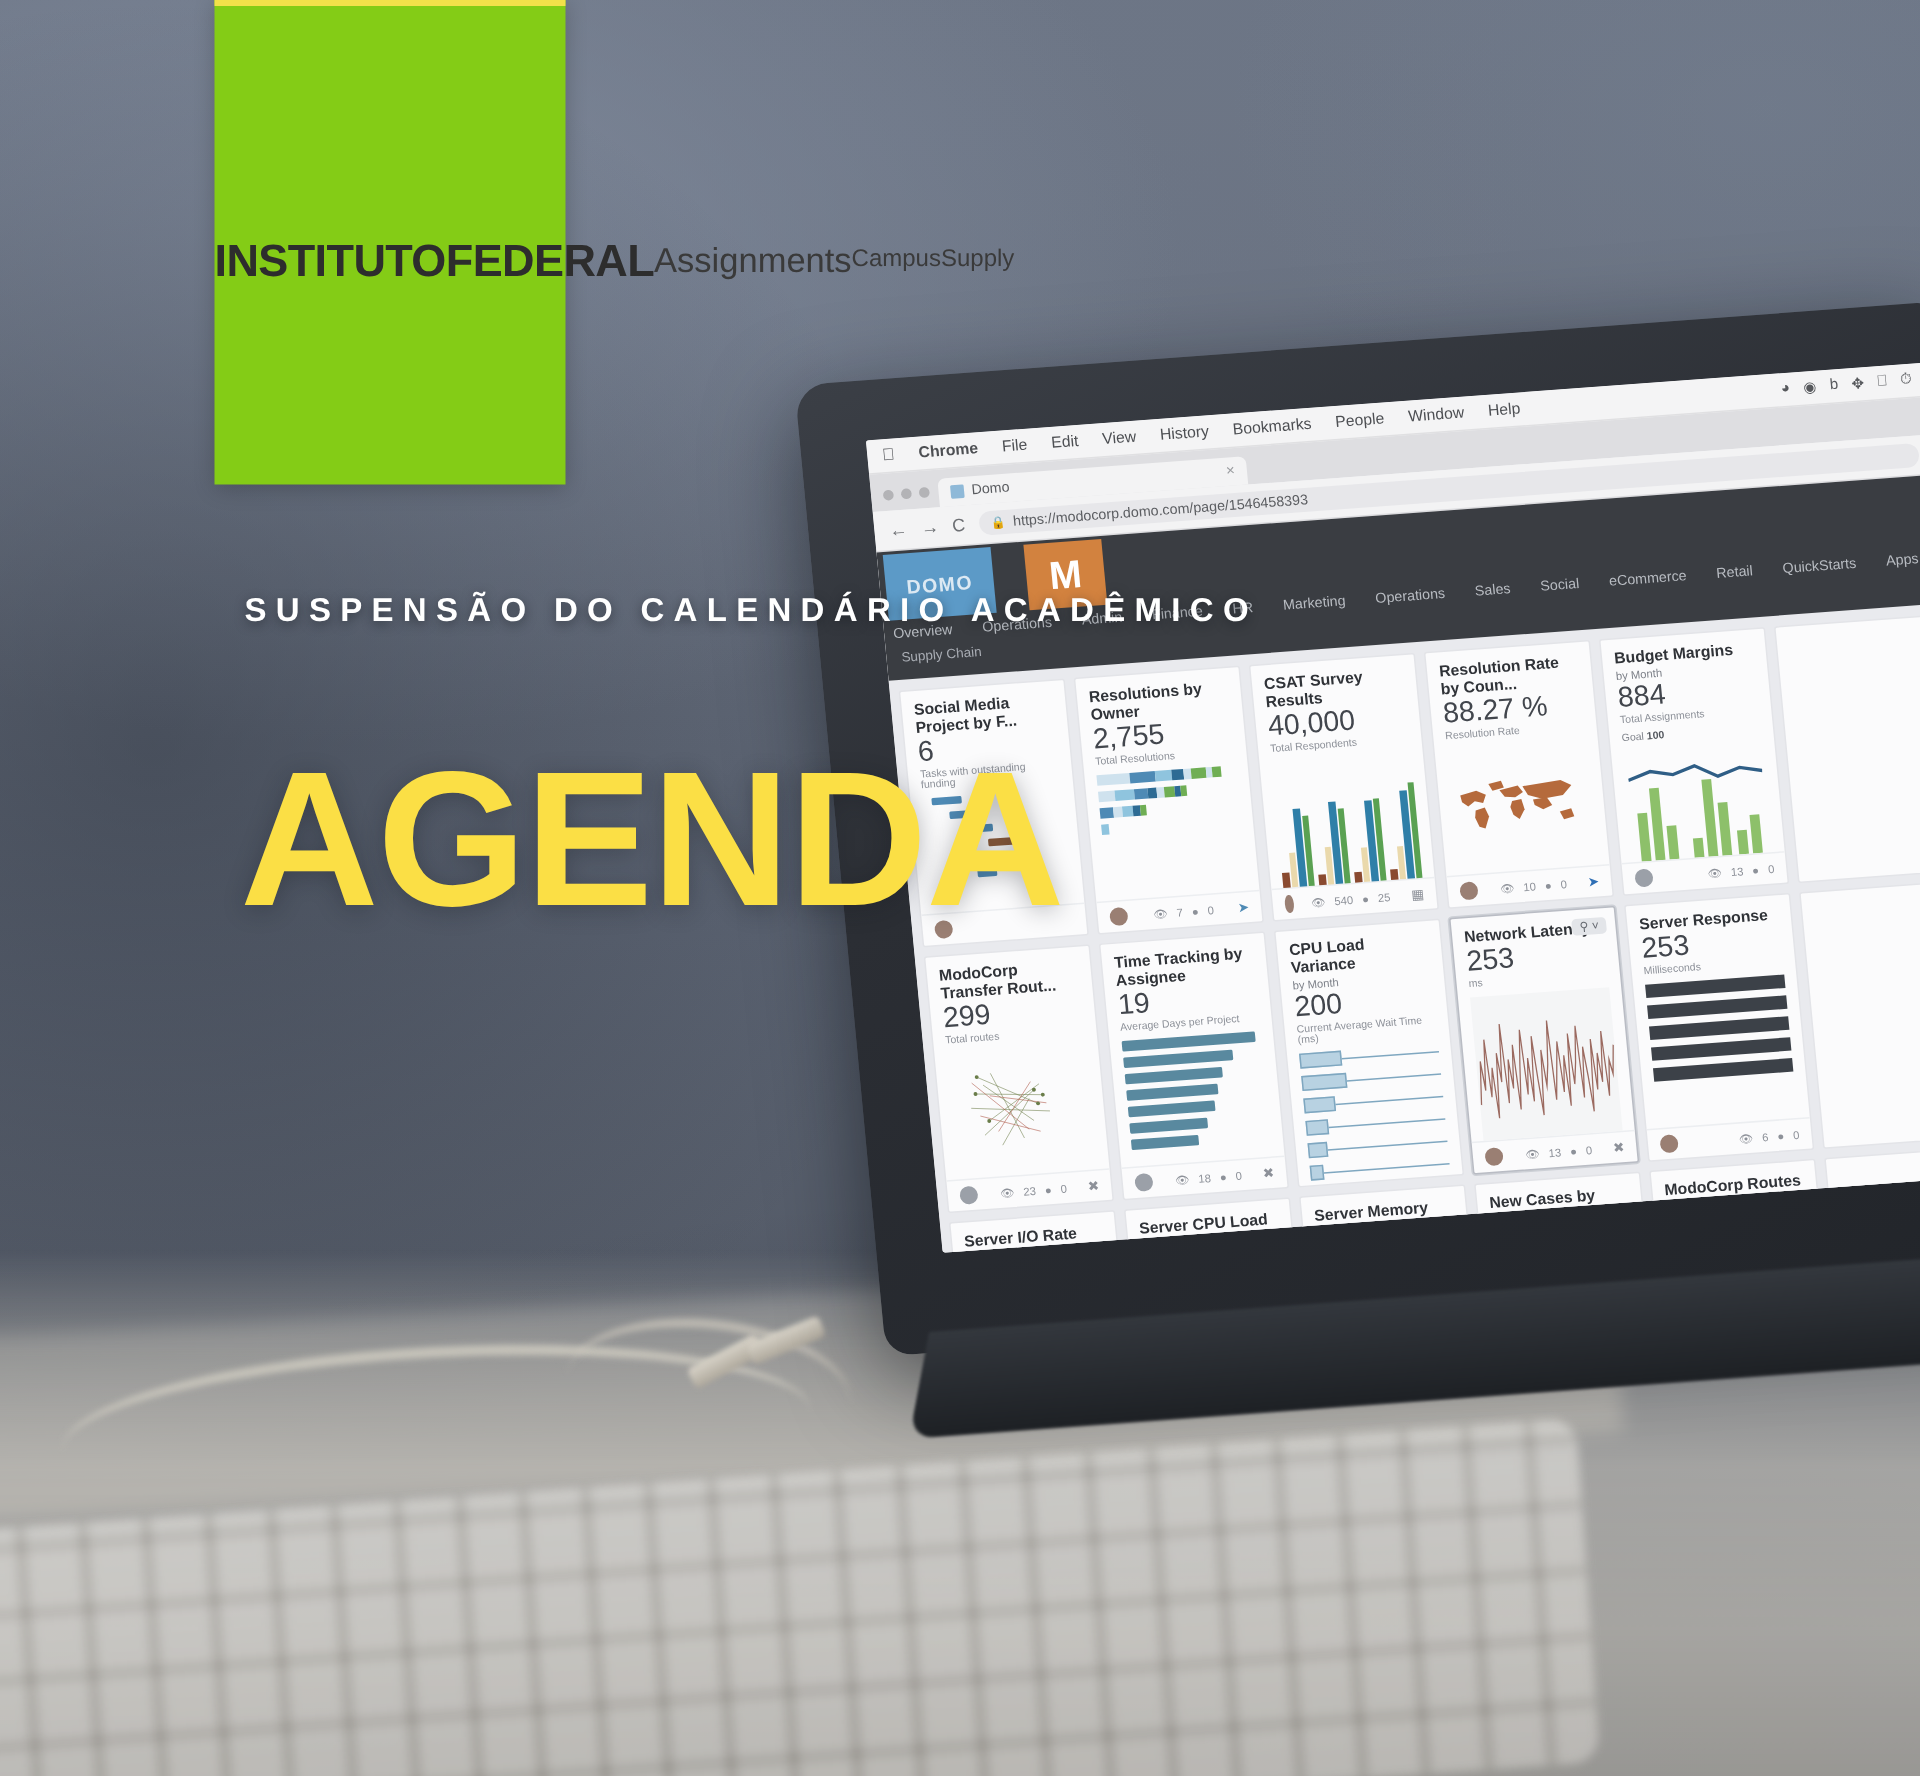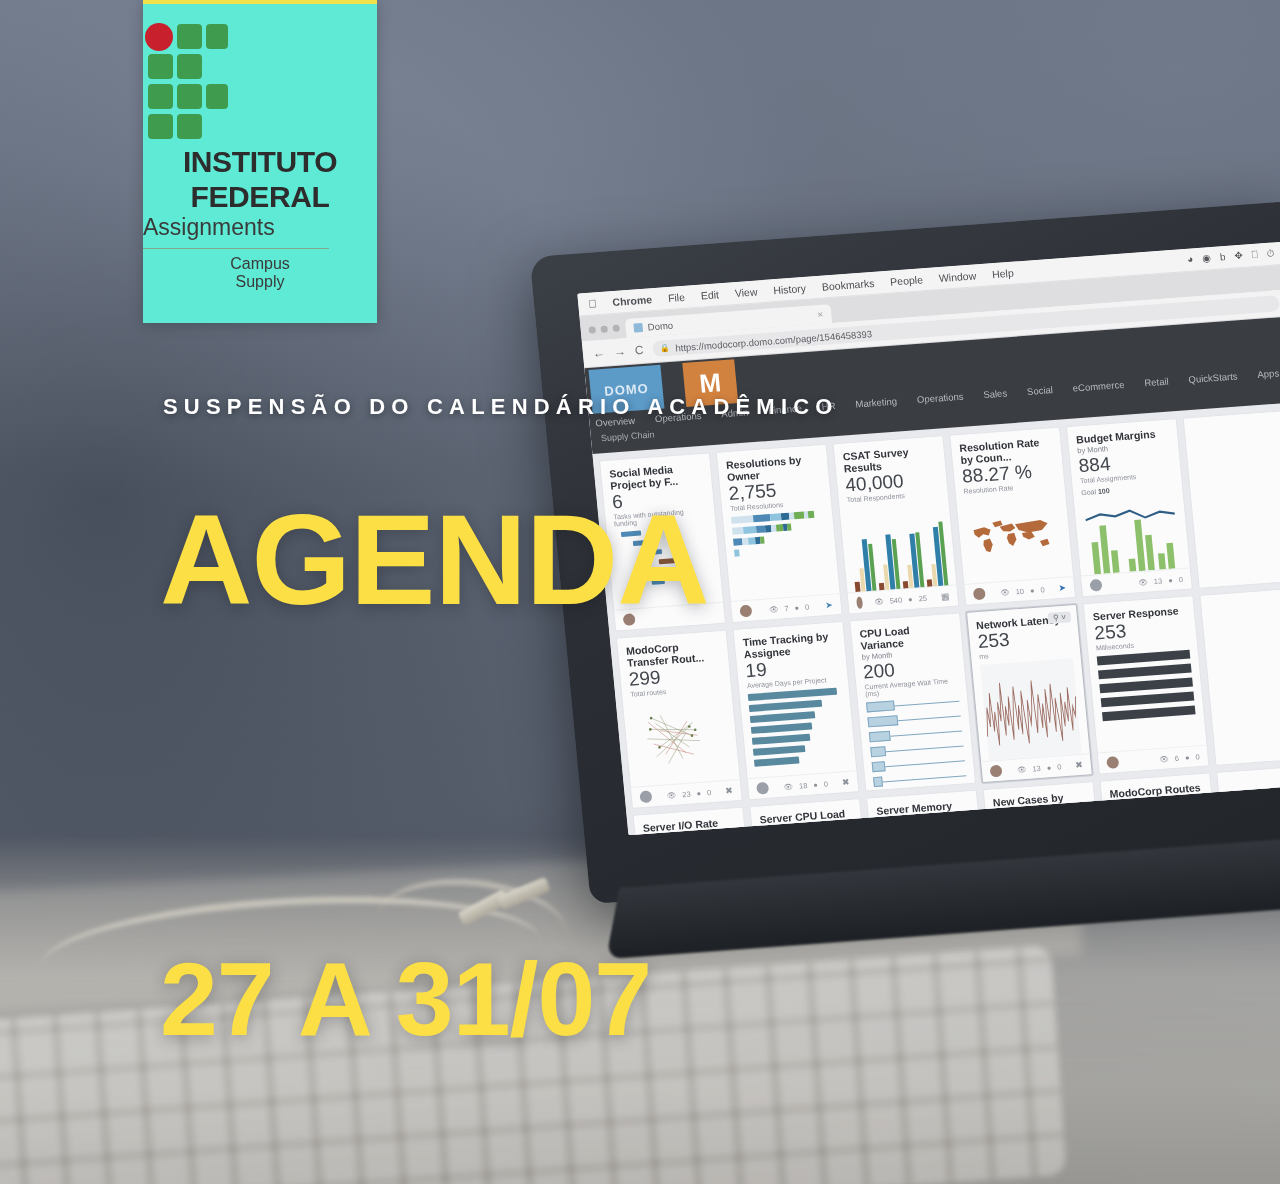--- a/index.html
+++ b/index.html
@@ -235,24 +235,24 @@
   .boxrow .bx { height: 8px; background: #b8d2e2; border: 1px solid #7fa7c0; }
   .boxrow .ln { height: 1px; background: #7fa7c0; flex: 1; }
   .darkbars i { display: block; height: 9px; background: #3c4148; margin-bottom: 5px; }
   .spark { width: 100%; height: 100%; }
   .worldmap { width: 100%; height: 100%; }
 
   
   .logo-box {
     position: absolute;
     left: 143px; top: 0; width: 234px; height: 323px;
-    background: #5eead4;
+    background: #84cc16;
     border-top: 4px solid #f2e14a;
     box-shadow: 0 2px 14px rgba(0,0,0,.22);
-    display: flex; flex-direction: column; 
+    display: flex; flex-direction: row; align-items: center;
     padding-top: 18px;
     box-sizing: border-box;
   }
   .if-mark { width: 86px; height: 120px; }
   .if-inst {
     font-size: 30px; font-weight: bold; color: #2d2d2d;
     letter-spacing: -0.4px; line-height: .96; text-align: center; margin-top: 6px;
   }
   .if-farr { font-size: 23px; color: #3a3a3a; margin-top: 2px; }
   .if-rule { width: 186px; height: 1.5px; background: #7fa98a; margin: 7px 0 6px 0; }
@@ -743,15 +743,14 @@
     <div class="if-campus">Campus</div>
     <div class="if-campus">Supply</div>
   </div>
 
   <div class="kicker">SUSPENSÃO DO CALENDÁRIO ACADÊMICO</div>
 
   <div class="headline">
     <div>AGENDA</div>
   </div>
 
-  <div class="dates">27 A 31/07</div>
 
 </div>
 
 </body></html>

